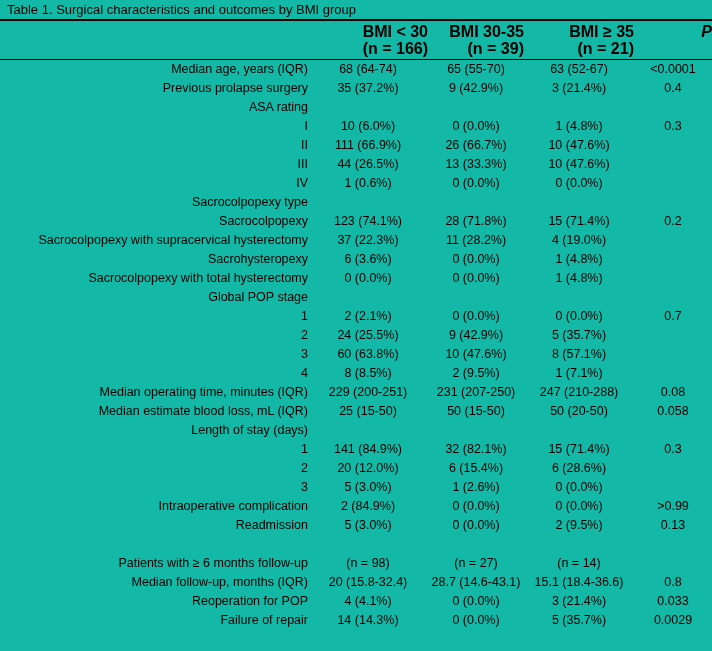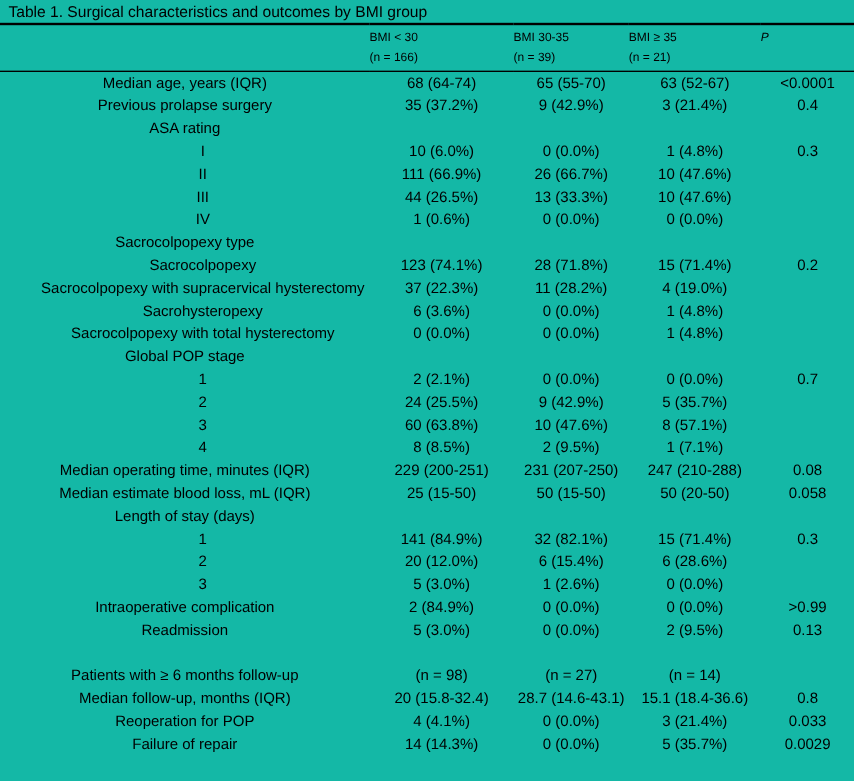--- a/index.html
+++ b/index.html
@@ -22,38 +22,38 @@
     white-space: nowrap;
   }
   table.bmi-table {
     width: 712px;
     table-layout: fixed;
     border-collapse: collapse;
   }
   table.bmi-table thead th {
     border-top: 2.5px solid #000000;
     border-bottom: 1px solid #000000;
-    font-size: 10px;
-    font-weight: normal;
+    font-size: 16px;
+    font-weight: bold;
     line-height: 17px;
     padding: 2px 0 2px 0;
     vertical-align: top;
     white-space: nowrap;
-    text-align: left;
+    text-align: right;
   }
   table.bmi-table thead th.italic { font-style: italic; }
   table.bmi-table td {
     font-size: 12.5px;
     height: 19px;
     line-height: 19px;
     padding: 0;
     white-space: nowrap;
     overflow: visible;
   }
-  td.label-cell { text-align: center; padding-left: 8px; }
+  td.label-cell { text-align: right; padding-left: 8px; }
   td.label-cell.indent { padding-left: 30px; }
   td.value-cell { text-align: center; }
   .bold { font-weight: normal; }
 </style>
 </head>
 <body>
 
 <div class="page">
   <div class="title">Table 1. Surgical characteristics and outcomes by BMI group</div>
   <table class="bmi-table">

